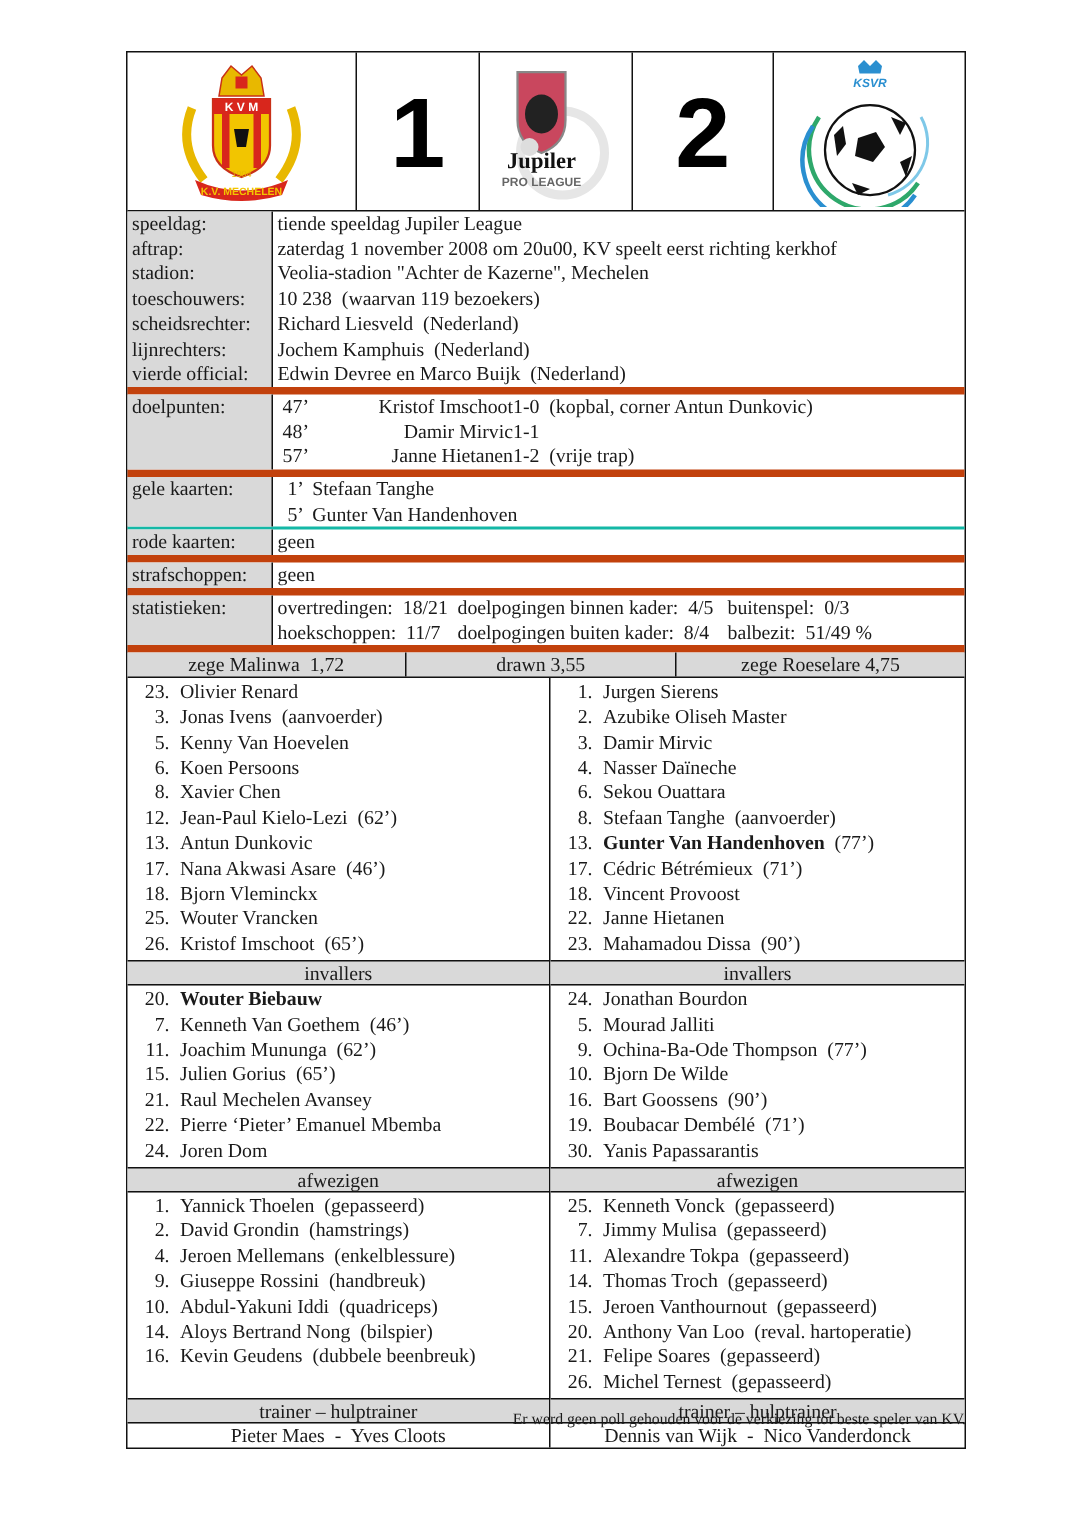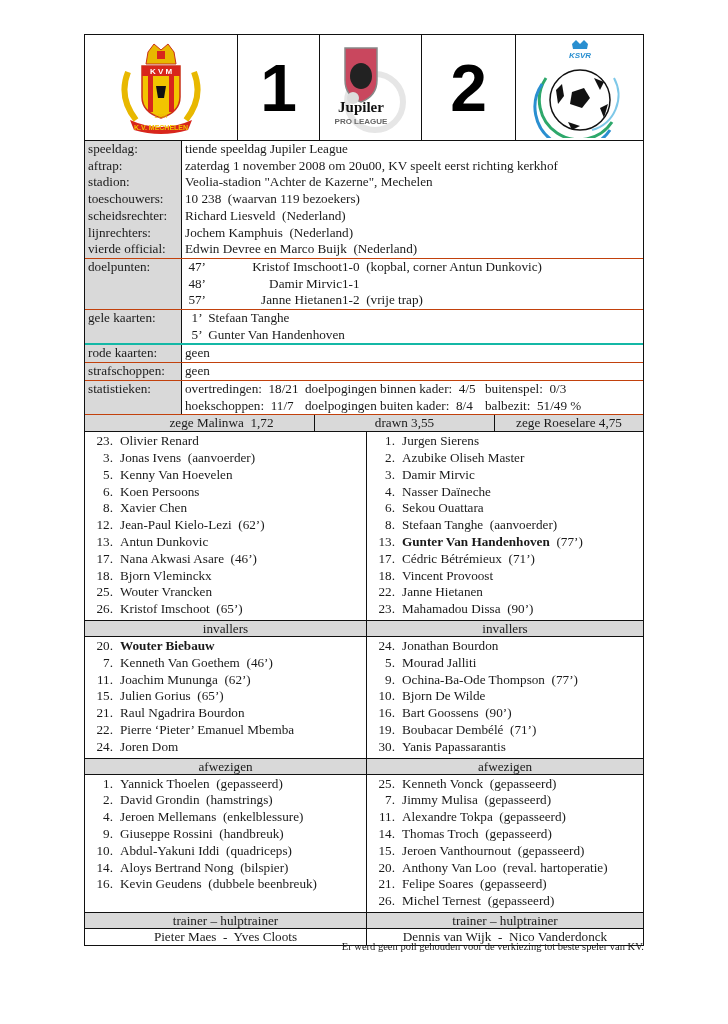--- a/index.html
+++ b/index.html
@@ -3,31 +3,31 @@
 <meta charset="utf-8">
 <style>
   html, body { margin:0; padding:0; background:#ffffff; }
   body { width:728px; height:1024px; position:relative; font-family:"Liberation Serif", "DejaVu Serif", serif; color:#1a1a1a; font-size:13.2px; }
   .sheet { position:absolute; left:84px; top:34px; width:560px; border:1.5px solid #111; box-sizing:border-box; }
   .logos { display:flex; height:105px; border-bottom:1px solid #111; }
   .logos > div { border-right:1px solid #111; display:flex; align-items:center; justify-content:center; box-sizing:border-box; }
   .logos > div:last-child { border-right:none;font-style:italic; }
   .c1 { width:153px; } .c2 { width:82px; } .c3 { width:102px; } .c4 { width:94px; } .c5 { flex:1; }
   .score { font-family:"Liberation Sans", "DejaVu Sans", sans-serif; font-weight:bold; font-size:66px; color:#000; }
-  .inforow { display:flex; border-bottom:1px solid #c2410c; }
+  .inforow { display:flex; border-bottom:5px solid #c2410c; }
   .inforow .lbl { width:97px; background:#d9d9d9; border-right:1px solid #111; padding-left:3px; box-sizing:border-box; line-height:16.7px; }
   .inforow .val { flex:1; padding-left:3px; line-height:16.7px; }
   .lines > div { white-space:pre; }
   .goal { display:flex;text-align:right; }
   .goal .m { width:21px; }
   .goal .n { width:136px; }
   .odds { display:flex; background:#d9d9d9; border-bottom:1px solid #111; line-height:16px; }
   .odds > div { text-align:center; border-right:1px solid #111; box-sizing:border-box; }
   .odds > div:last-child { border-right:none; }
-  .o1 { width:186px;margin-left:44px; } .o2 { width:180px; } .o3 { flex:1; }
+  .o1 { width:186px; } .o2 { width:180px; } .o3 { flex:1; }
   .teams { display:flex; }
   .col { width:282px; border-right:1px solid #111; box-sizing:border-box; }
   .col:last-child { border-right:none; flex:1; }
   .plist { padding:1px 0 2px 0; }
   .p { display:flex; line-height:16.8px; }
   .p .num { width:28px; text-align:right; padding-right:7px; }
   .p .nm.bold { font-weight:bold; }
   .sect { background:#d9d9d9; text-align:center; border-top:1px solid #111; border-bottom:1px solid #111; line-height:15px; }
   .coach { text-align:center; line-height:16px; }
   .stats { display:grid; grid-template-columns:120px 180px 1fr; }
@@ -244,21 +244,21 @@
             <span class="nm">Joachim Mununga</span>
             <span style="white-space: pre;">  (62’)</span>
           </div>
           <div class="p">
             <span class="num">15.</span>
             <span class="nm">Julien Gorius</span>
             <span style="white-space: pre;">  (65’)</span>
           </div>
           <div class="p">
             <span class="num">21.</span>
-            <span class="nm">Raul Ngadrira Bourdon</span>
+            <span class="nm">Raul Mechelen Avansey</span>
             <span style="white-space: pre;"></span>
           </div>
           <div class="p">
             <span class="num">22.</span>
             <span class="nm">Pierre ‘Pieter’ Emanuel Mbemba</span>
             <span style="white-space: pre;"></span>
           </div>
           <div class="p">
             <span class="num">24.</span>
             <span class="nm">Joren Dom</span>

